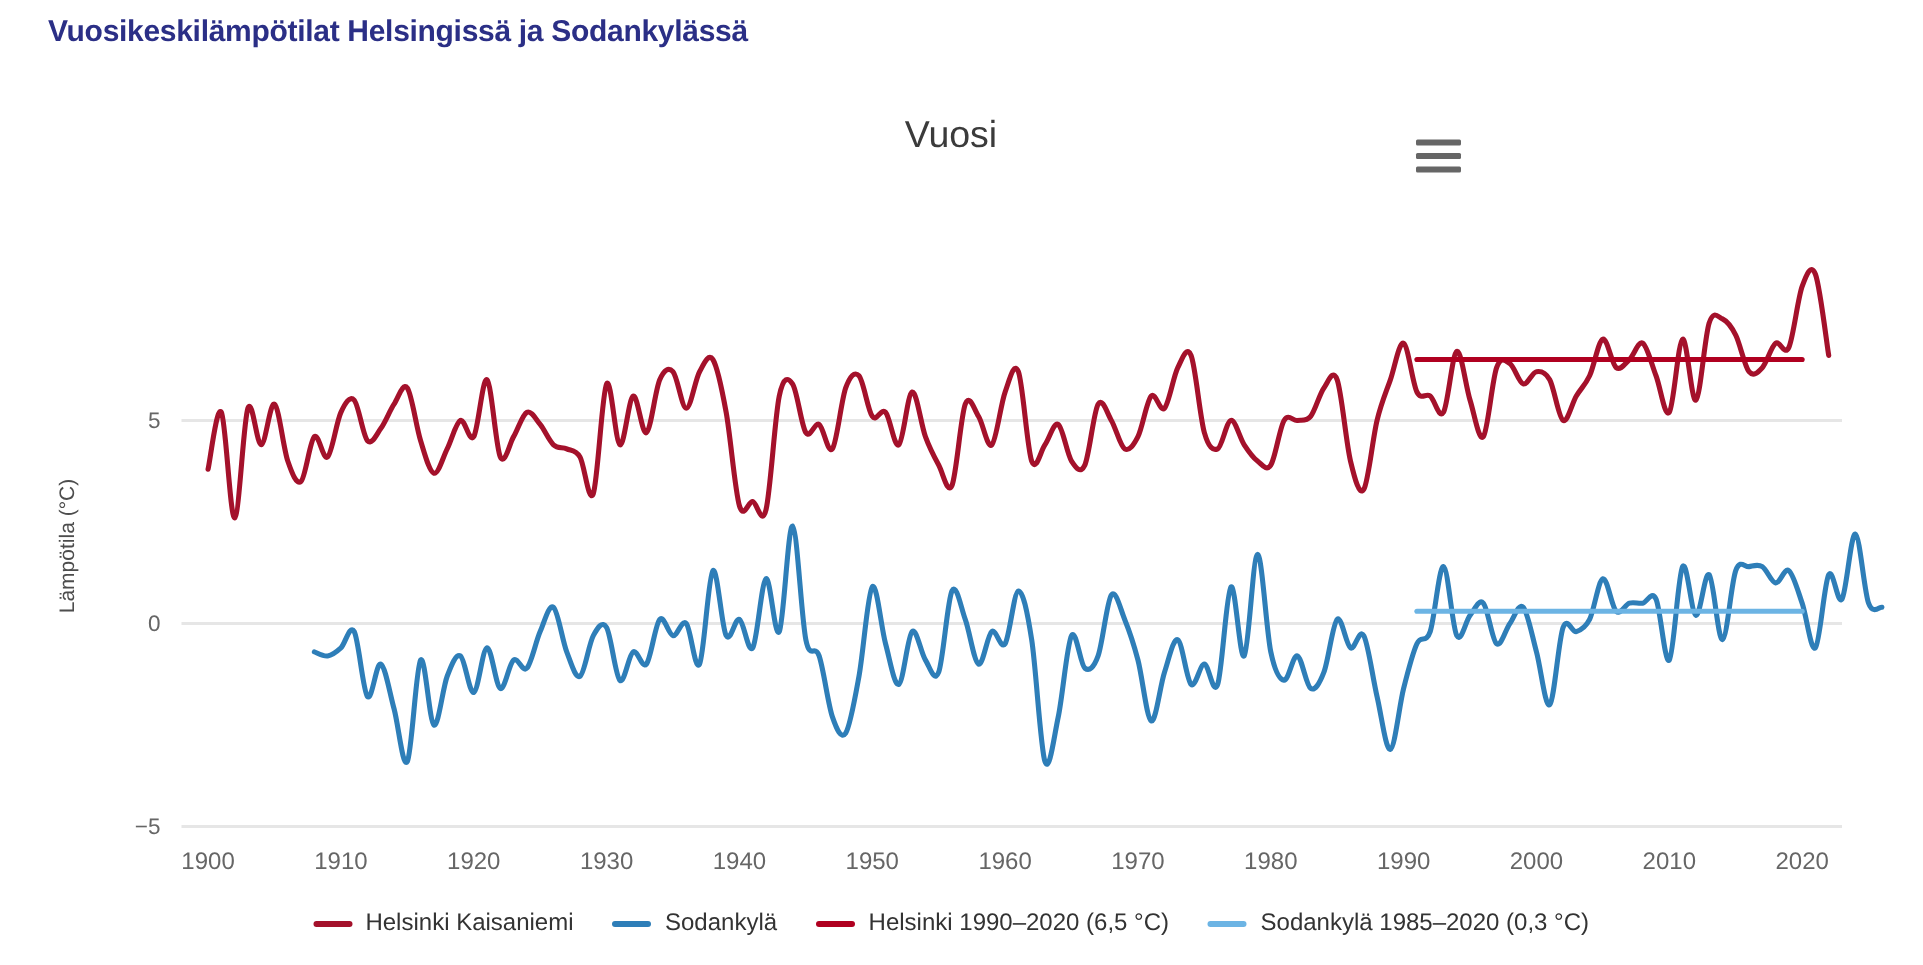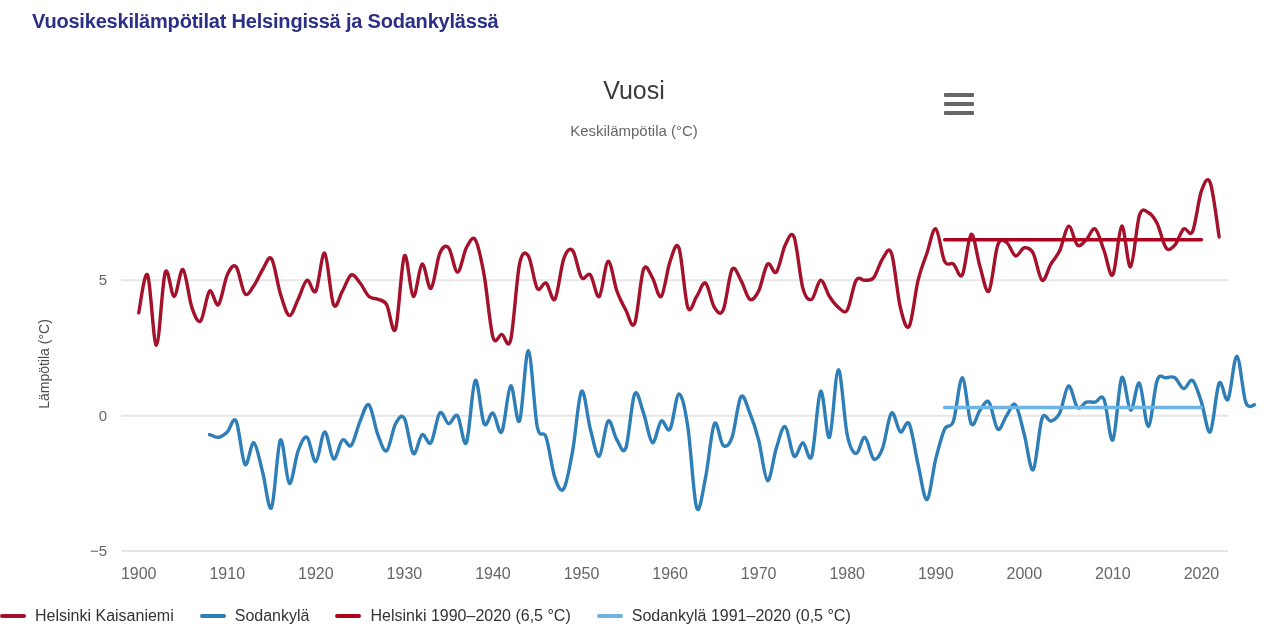--- a/index.html
+++ b/index.html
@@ -97,20 +97,21 @@
     white-space: nowrap;
   }
 
   
   .legend {
     position: absolute;
     left: 0;
     top: 545px;
     width: 1268px;
     display: flex;
+    justify-content: center;
     align-items: center;
     gap: 26px;
   }
   .legend-item {
     display: flex;
     align-items: center;
     gap: 9px;
     cursor: pointer;
     font-size: 16px;
     color: #333333;
@@ -125,21 +126,20 @@
 </style>
 </head>
 <body>
 
 <div class="page-title">Vuosikeskilämpötilat Helsingissä ja Sodankylässä</div>
 
 <div class="chart-wrap">
 
   <div class="chart-title">Vuosi</div>
 
-  <div class="chart-subtitle">Keskilämpötila (°C)</div>
 
   <div class="menu-btn">
     <span></span>
     <span></span>
     <span></span>
   </div>
 
   <div class="y-axis-title">Lämpötila (°C)</div>
 
   <div class="plot">
@@ -178,17 +178,17 @@
       <div class="legend-item">
         <span class="legend-swatch" style="background: rgb(46, 126, 184);"></span>
         <span>Sodankylä</span>
       </div>
       <div class="legend-item">
         <span class="legend-swatch" style="background: rgb(176, 0, 32);"></span>
         <span>Helsinki 1990–2020 (6,5 °C)</span>
       </div>
       <div class="legend-item">
         <span class="legend-swatch" style="background: rgb(108, 180, 228);"></span>
-        <span>Sodankylä 1991–2020 (0,5 °C)</span>
+        <span>Sodankylä 1985–2020 (0,3 °C)</span>
       </div>
     </div>
 
 </div>
 
 </body></html>

